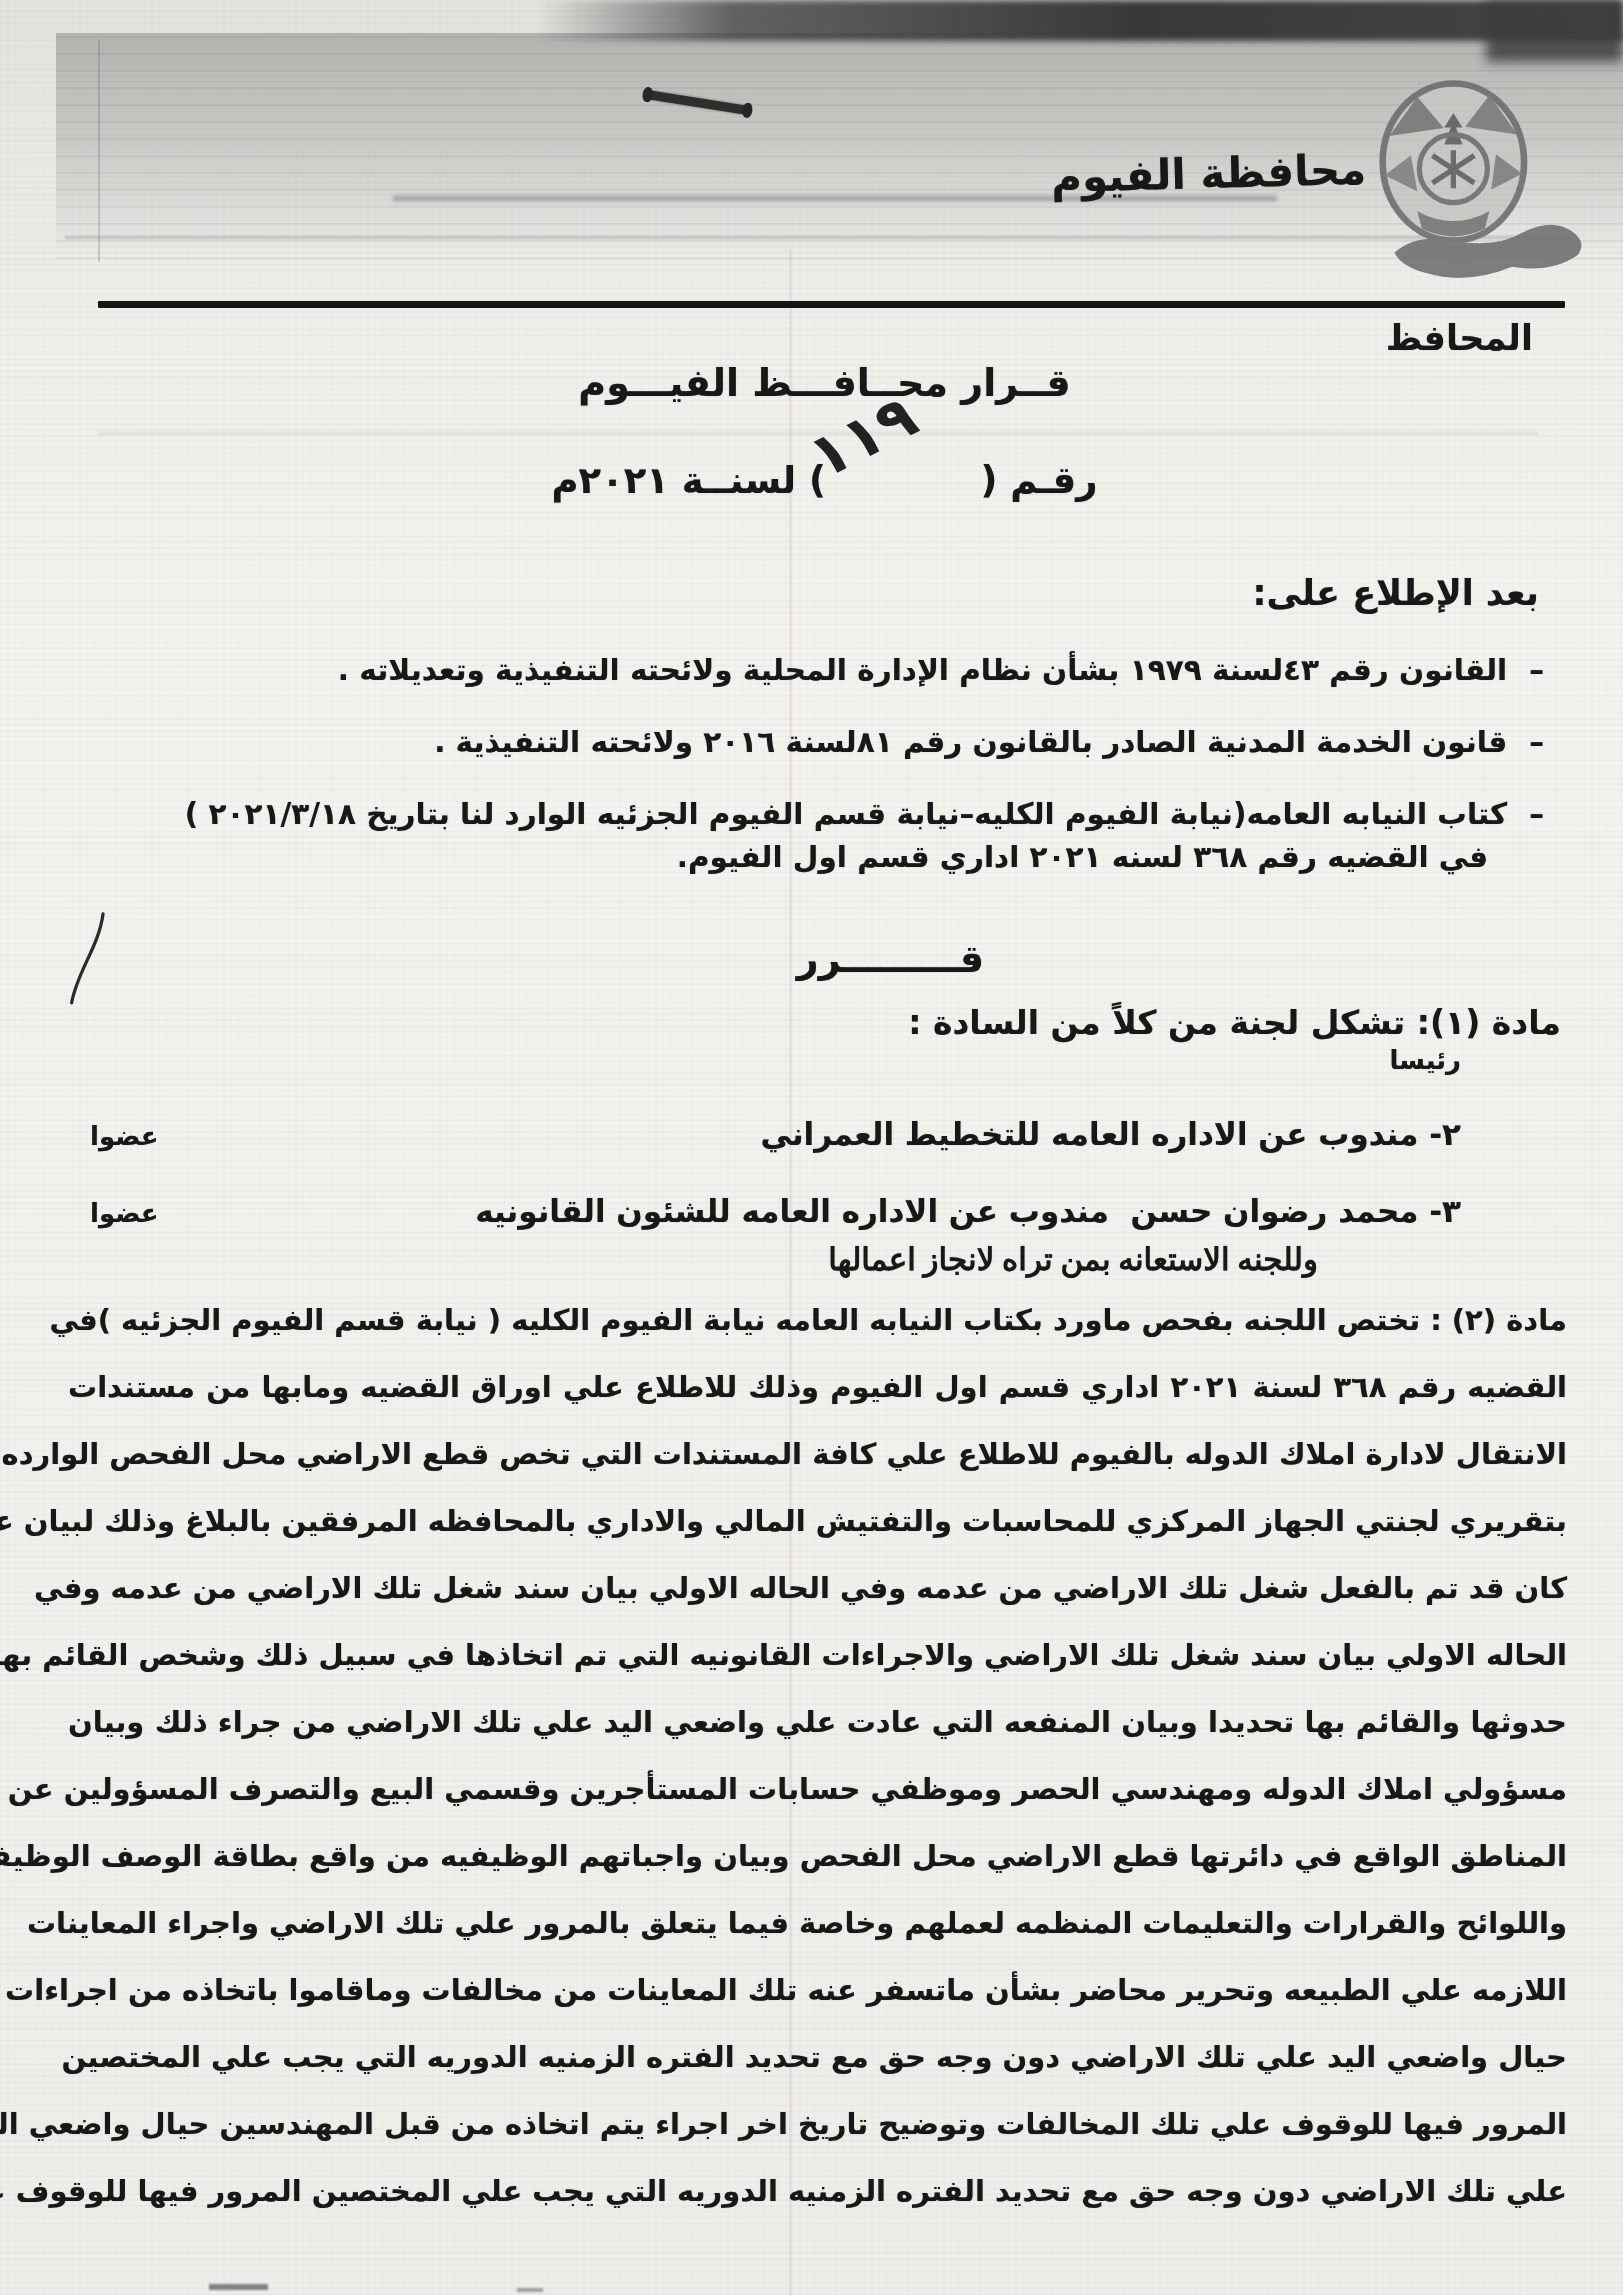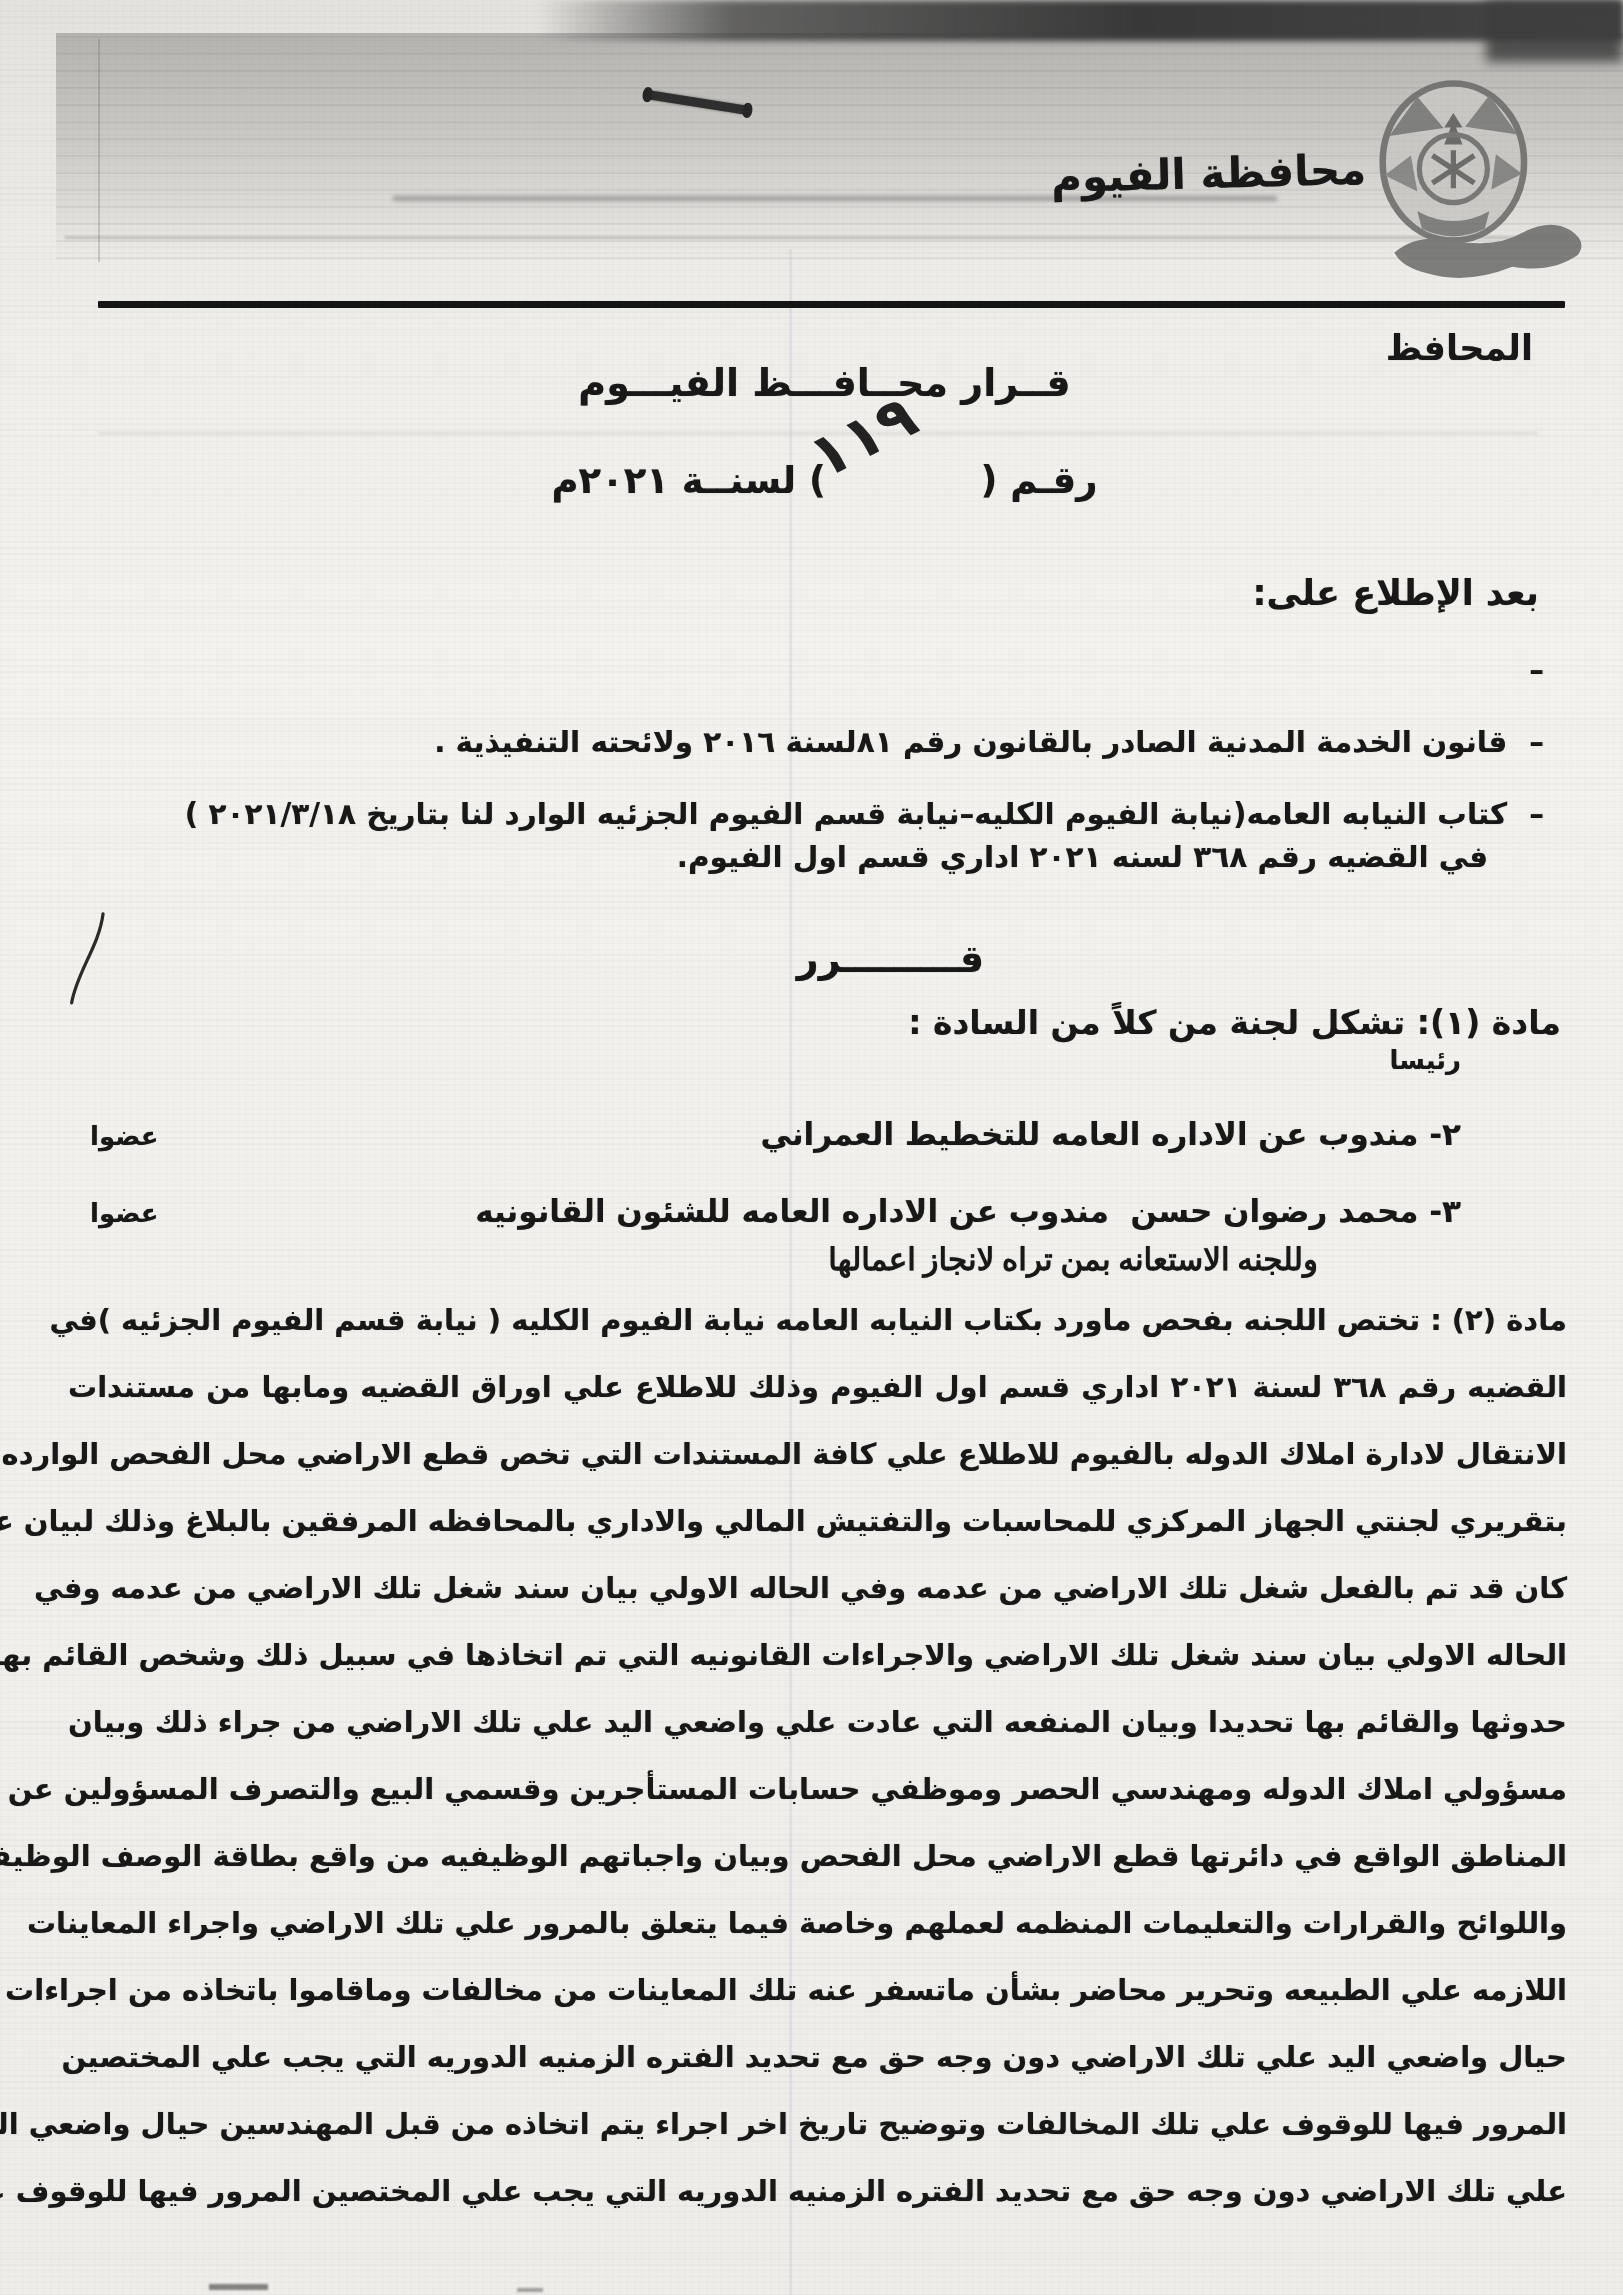--- a/index.html
+++ b/index.html
@@ -32,21 +32,21 @@
   .speck-bottom{position:absolute;left:209px;bottom:5.2px;width:59px;height:5.9px;background:rgba(40,40,40,.55);filter:blur(1.3px);z-index:3;}
   .speck-bottom2{position:absolute;left:517px;bottom:2.6px;width:26px;height:4.6px;background:rgba(40,40,40,.4);filter:blur(1.3px);z-index:3;}
   .staple{position:absolute;left:645px;top:98px;width:105px;height:9.2px;background:#2e2e2e;border-radius:4.6px;
     transform:rotate(9deg);z-index:4;box-shadow:0 0 2.6px rgba(0,0,0,.5);}
   .staple:before,.staple:after{content:"";position:absolute;top:-3.3px;width:9.2px;height:15.7px;background:#262626;border-radius:50%;}
   .staple:before{left:-2.6px;} .staple:after{right:-2.6px;}
   
   .t{position:absolute;z-index:6;color:#181818;font-weight:700;text-shadow:0 0 0.8px rgba(25,25,25,.5);}
   .org-name{top:149px;right:257px;font-size:42px;transform:rotate(-1.5deg);}
   .rule{position:absolute;z-index:6;left:98px;right:58px;top:301px;height:6.5px;background:#151515;border-radius:1.3px;}
-  .governor{top:328px;right:90px;font-size:35px;text-align:right;}
+  .governor{top:318px;right:90px;font-size:35px;text-align:right;}
   .title1{top:361px;left:0;right:0;text-align:center;font-size:38px;transform:translateX(13px);}
   .hand-num{top:401px;left:808px;font-size:60px;font-weight:600;transform:rotate(-27deg);
     text-shadow:none;color:#222;}
   .title2{top:459px;left:0;right:0;text-align:center;font-size:37px;white-space:pre;transform:translateX(13px);}
   .preamble-h{top:573px;right:84px;font-size:35px;margin-left:48px;}
   .bullets{position:absolute;z-index:6;top:653px;right:79px;left:72px;font-size:29.5px;color:#181818;font-weight:700;text-shadow:0 0 0.8px rgba(25,25,25,.5);}
   .bullet{display:flex;direction:rtl;align-items:flex-start;margin-bottom:38px;}
   .bullet .dash{margin-left:22px;}
   .bullet.b3{margin-bottom:9.2px;}
   .b-cont{margin-right:56px;margin-bottom:12px;direction:rtl;}
@@ -101,20 +101,21 @@
 
   <div class="t title1">قــرار محــافـــظ الفيـــوم</div>
   <div class="t hand-num">١١٩</div>
   <div class="t title2">رقـم (            ) لسنــة ٢٠٢١م</div>
 
   <div class="t preamble-h">بعد الإطلاع على:</div>
 
   <div class="bullets">
     <div class="bullet">
       <span class="dash">–</span>
+      <span>القانون رقم ٤٣لسنة ١٩٧٩ بشأن نظام الإدارة المحلية ولائحته التنفيذية وتعديلاته .</span>
     </div>
     <div class="bullet">
       <span class="dash">–</span>
       <span>قانون الخدمة المدنية الصادر بالقانون رقم ٨١لسنة ٢٠١٦ ولائحته التنفيذية .</span>
     </div>
     <div class="bullet b3">
       <span class="dash">–</span>
       <span>كتاب النيابه العامه(نيابة الفيوم الكليه–نيابة قسم الفيوم الجزئيه الوارد لنا بتاريخ ٢٠٢١/٣/١٨ )</span>
     </div>
     <div class="b-cont">في القضيه رقم ٣٦٨ لسنه ٢٠٢١ اداري قسم اول الفيوم.</div>

